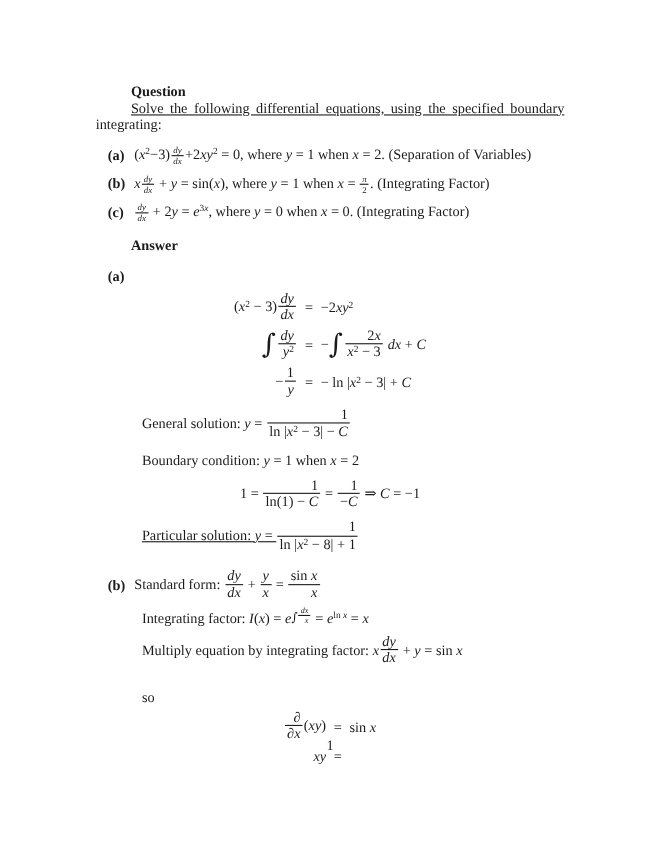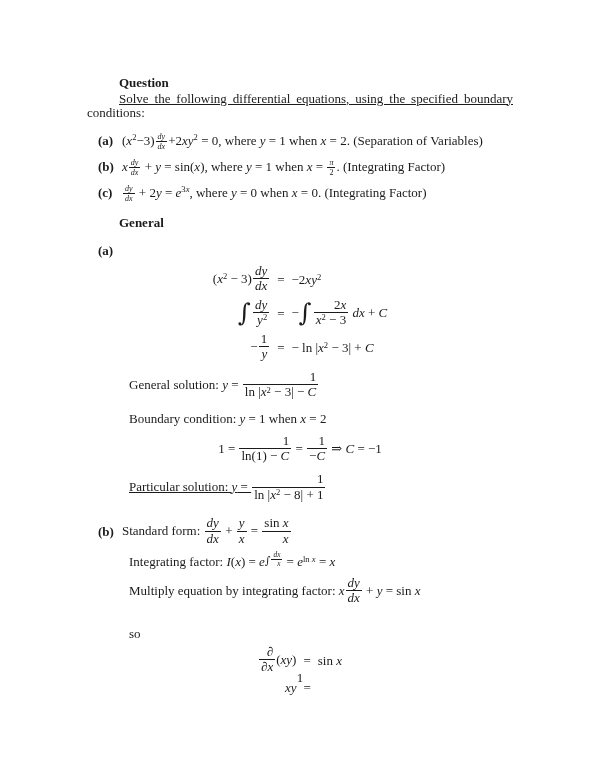--- a/index.html
+++ b/index.html
@@ -76,36 +76,36 @@
   .m-sp { display: inline-block; }
 </style>
 </head>
 <body>
 
 <div class="page">
   <div class="content">
 
     <div class="line bold indent">Question</div>
     <div class="intro-line1">Solve the following differential equations, using the specified boundary</div>
-    <div class="intro-line2">conditions:</div>
+    <div class="intro-line2">integrating:</div>
 
     <div class="q-item qa">
       <span class="item-label">(a)</span>
       <span class="item-math"><span class="m-r">(</span><span class="m-i">x</span><span class="m-sup"><span class="m-r">2</span></span><span class="m-r">−3)</span><span class="m-frac small"><span class="m-num"><span class="m-i">dy</span></span><span class="m-den"><span class="m-i">dx</span></span></span><span class="m-r">+2</span><span class="m-i">x</span><span class="m-i">y</span><span class="m-sup"><span class="m-r">2</span></span><span class="m-r"> = 0, where </span><span class="m-i">y</span><span class="m-r"> = 1 when </span><span class="m-i">x</span><span class="m-r"> = 2. (Separation of Variables)</span></span>
     </div>
     <div class="q-item qb">
       <span class="item-label">(b)</span>
       <span class="item-math"><span class="m-i">x</span><span class="m-frac small"><span class="m-num"><span class="m-i">dy</span></span><span class="m-den"><span class="m-i">dx</span></span></span><span class="m-r"> + </span><span class="m-i">y</span><span class="m-r"> = sin(</span><span class="m-i">x</span><span class="m-r">), where </span><span class="m-i">y</span><span class="m-r"> = 1 when </span><span class="m-i">x</span><span class="m-r"> = </span><span class="m-frac small"><span class="m-num"><span class="m-i">π</span></span><span class="m-den"><span class="m-r">2</span></span></span><span class="m-r">. (Integrating Factor)</span></span>
     </div>
     <div class="q-item qc">
       <span class="item-label">(c)</span>
       <span class="item-math"><span class="m-frac small"><span class="m-num"><span class="m-i">dy</span></span><span class="m-den"><span class="m-i">dx</span></span></span><span class="m-r"> + 2</span><span class="m-i">y</span><span class="m-r"> = </span><span class="m-i">e</span><span class="m-sup"><span class="m-r">3</span><span class="m-i">x</span></span><span class="m-r">, where </span><span class="m-i">y</span><span class="m-r"> = 0 when </span><span class="m-i">x</span><span class="m-r"> = 0. (Integrating Factor)</span></span>
     </div>
 
-    <div class="line bold indent answer-heading">General</div>
+    <div class="line bold indent answer-heading">Answer</div>
     <div class="line part-label">(a)</div>
 
     <div class="eqnarray eqa-block">
         <span class="eq-l"><span class="m-r">(</span><span class="m-i">x</span><span class="m-sup"><span class="m-r">2</span></span><span class="m-r"> − 3)</span><span class="m-frac"><span class="m-num"><span class="m-i">dy</span></span><span class="m-den"><span class="m-i">dx</span></span></span></span>
         <span class="eq-rel">=</span>
         <span class="eq-r"><span class="m-r">−2</span><span class="m-i">x</span><span class="m-i">y</span><span class="m-sup"><span class="m-r">2</span></span></span>
         <span class="eq-l"><span class="m-int big">∫</span><span class="m-frac"><span class="m-num"><span class="m-i">dy</span></span><span class="m-den"><span class="m-i">y</span><span class="m-sup"><span class="m-r">2</span></span></span></span></span>
         <span class="eq-rel">=</span>
         <span class="eq-r"><span class="m-r">−</span><span class="m-int big">∫</span><span class="m-frac"><span class="m-num"><span class="m-r">2</span><span class="m-i">x</span></span><span class="m-den"><span class="m-i">x</span><span class="m-sup"><span class="m-r">2</span></span><span class="m-r"> − 3</span></span></span><span class="m-sp" style="width: 0.25em;"></span><span class="m-i">dx</span><span class="m-r"> + </span><span class="m-i">C</span></span>
         <span class="eq-l"><span class="m-r">−</span><span class="m-frac"><span class="m-num"><span class="m-r">1</span></span><span class="m-den"><span class="m-i">y</span></span></span></span>

